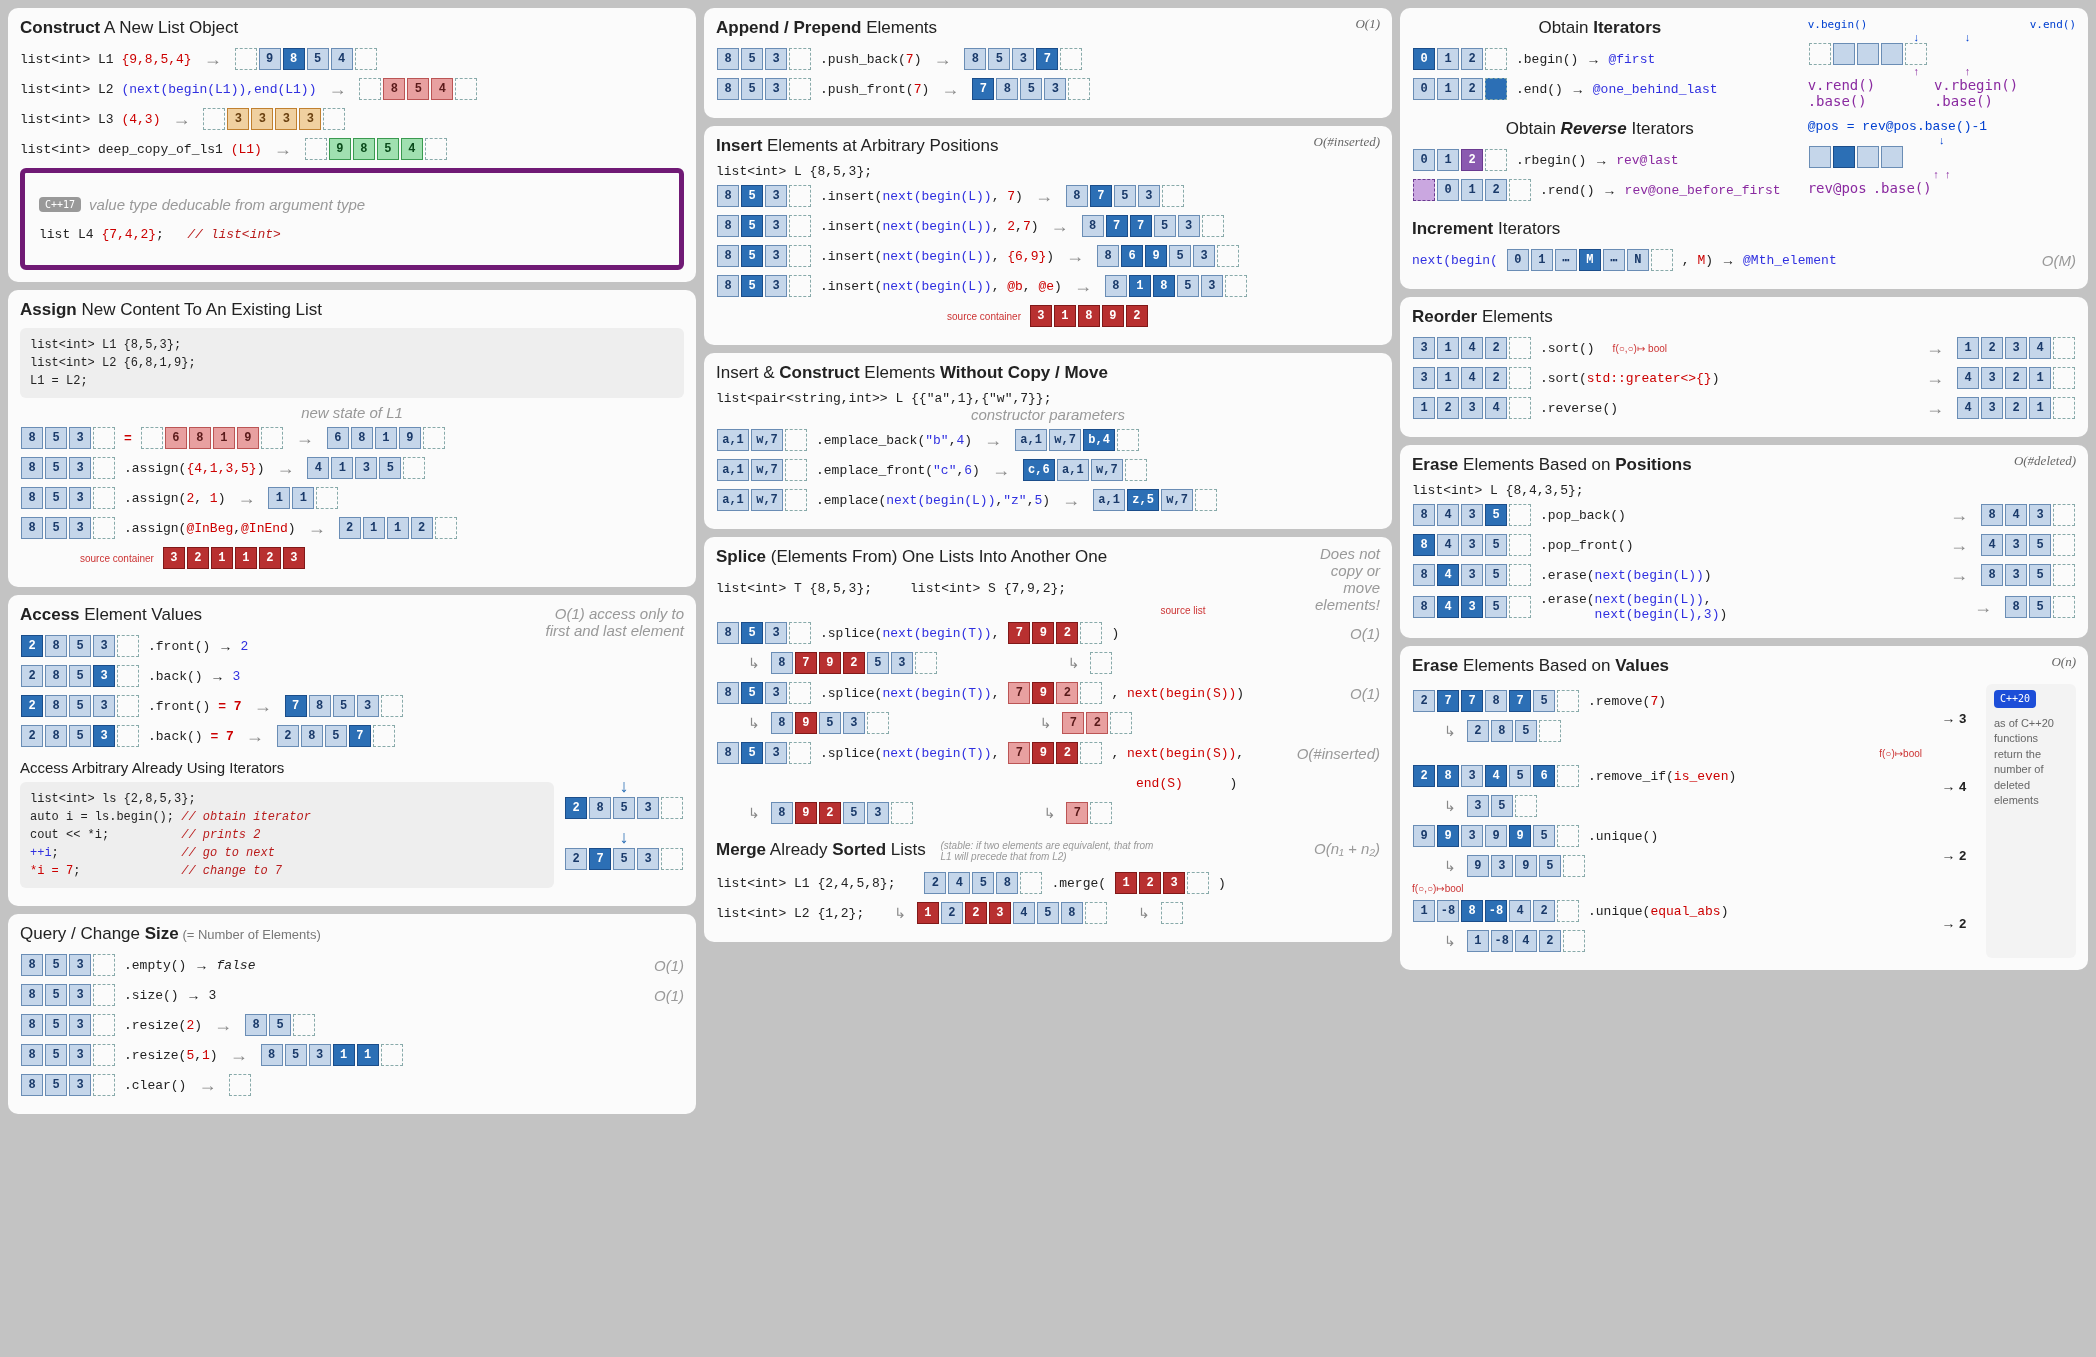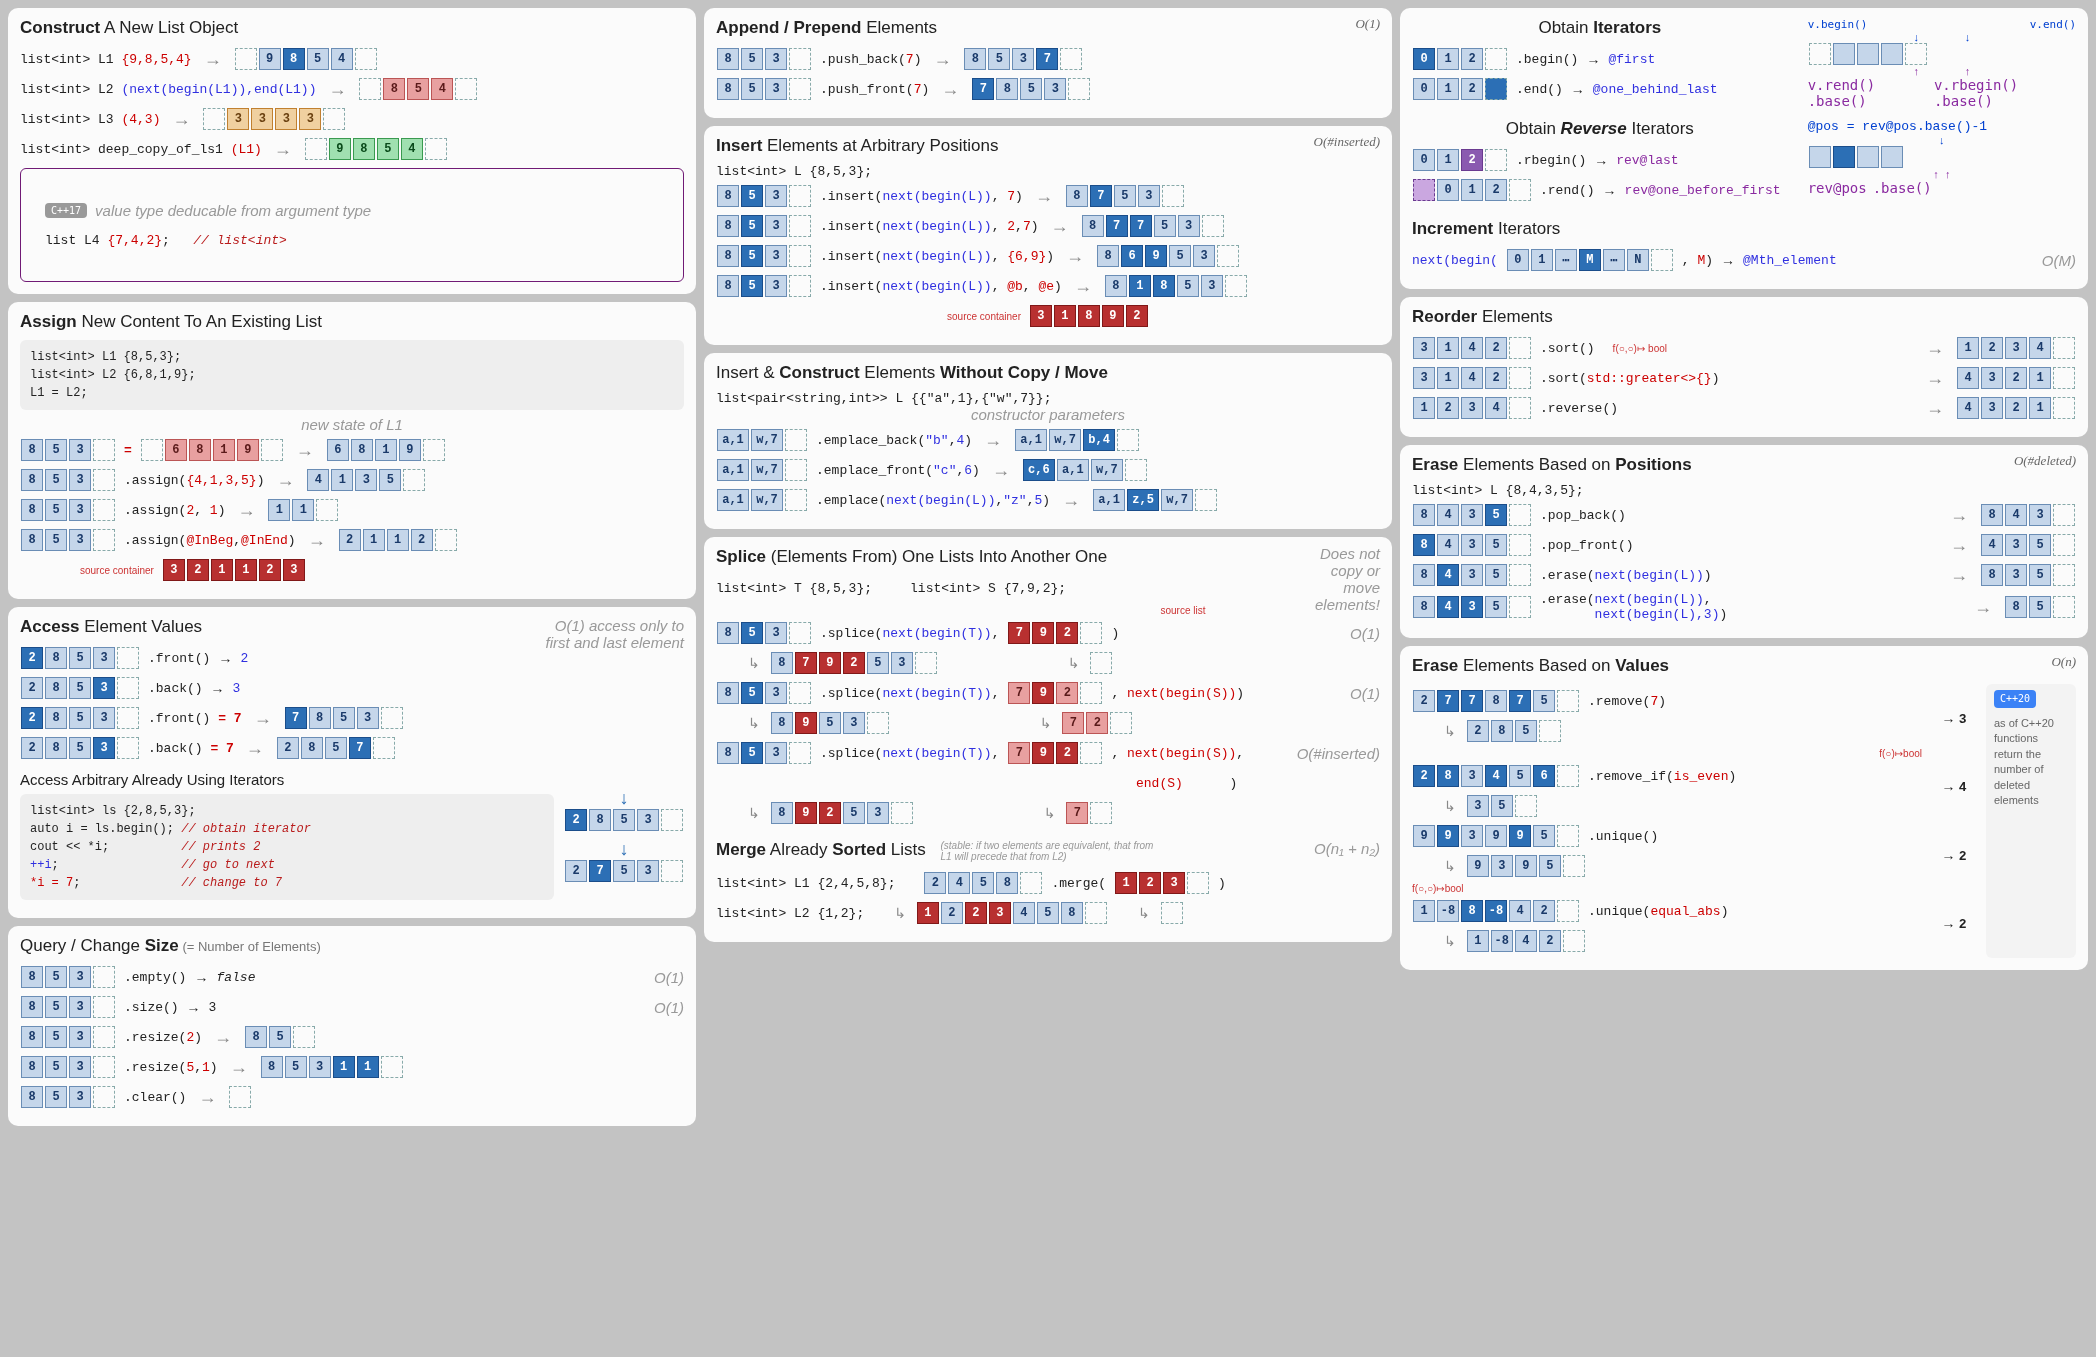--- a/index.html
+++ b/index.html
@@ -55,21 +55,21 @@
     display: inline-block;
     background: #999;
     color: #fff;
     font-size: 10px;
     padding: 2px 6px;
     border-radius: 4px;
     font-family: monospace;
   }
   .tag20 {
     display: inline-block;
-    background: #3b82f6;
+    background: #1d4ed8;
     color: #fff;
     font-size: 10px;
     padding: 2px 6px;
     border-radius: 4px;
     font-family: monospace;
   }
   .boxlist { display: inline-flex; gap: 0; align-items: center; vertical-align: middle; }
   .cell {
     width: 22px; height: 22px;
     display: inline-flex;
@@ -174,21 +174,21 @@
     <span class="boxlist">
       <span class="cell sentinel"></span>
           <span class="cell green">9</span>
           <span class="cell green">8</span>
           <span class="cell green">5</span>
           <span class="cell green">4</span>
           <span class="cell sentinel"></span>
     </span>
   </div>
 
-  <div style="border:1px solid #701a75;border-radius:6px;padding:24px;margin-top:6px;">
+  <div style="border:5px solid #701a75;border-radius:6px;padding:14px;margin-top:6px;">
     <div class="row">
       <span class="tag17">C++17</span>
       <span class="smallnote">value type deducable from argument type</span>
     </div>
     <div class="row">
       <span class="mono"><span>list      L4 </span><span class="num">{7,4,2}</span>; &nbsp; <span class="cmt">// list&lt;int&gt;</span></span>
     </div>
   </div>
 </div>
 

